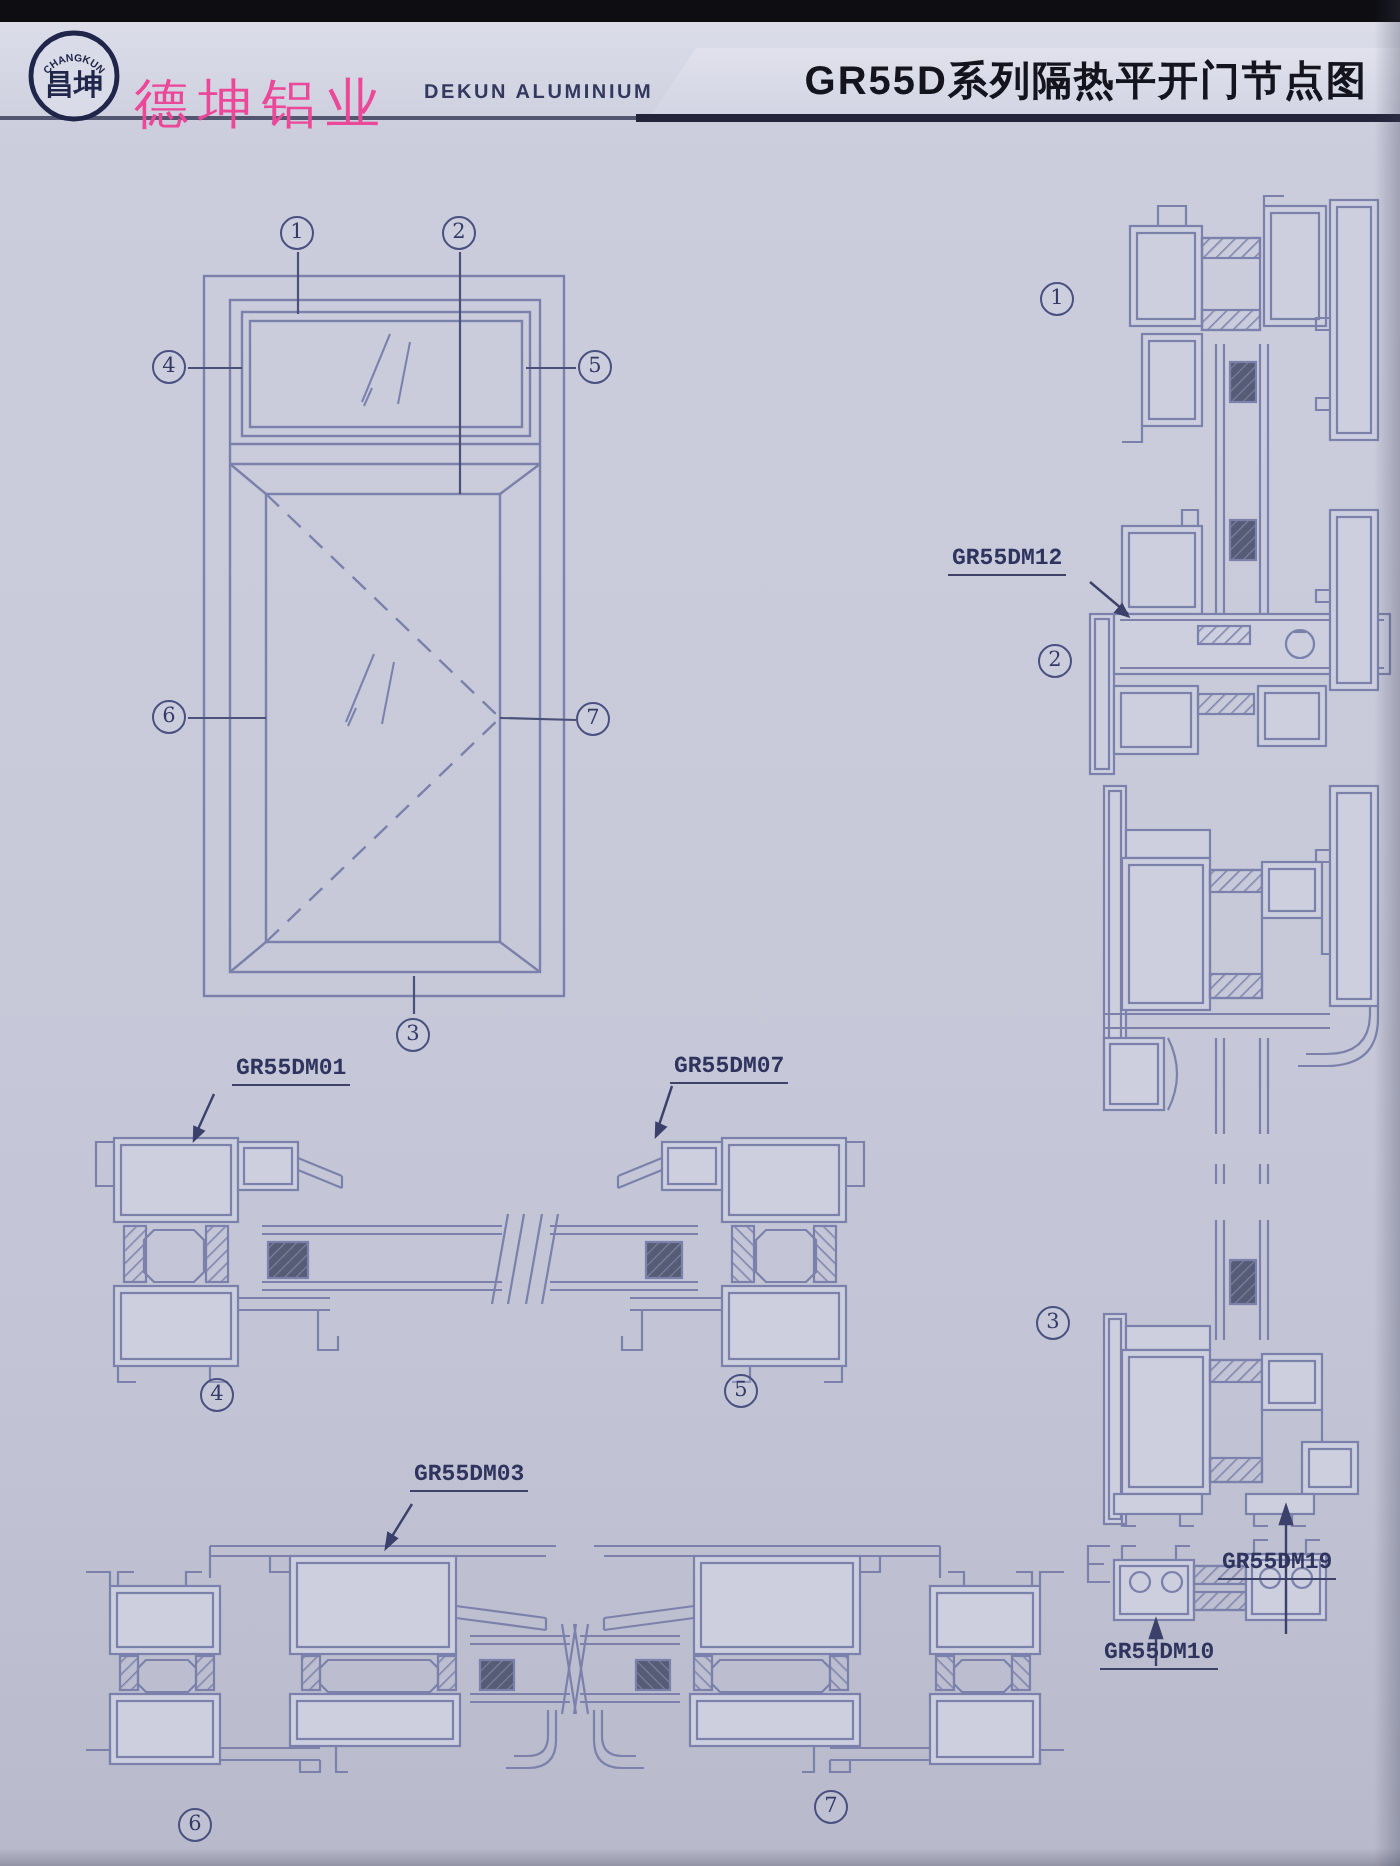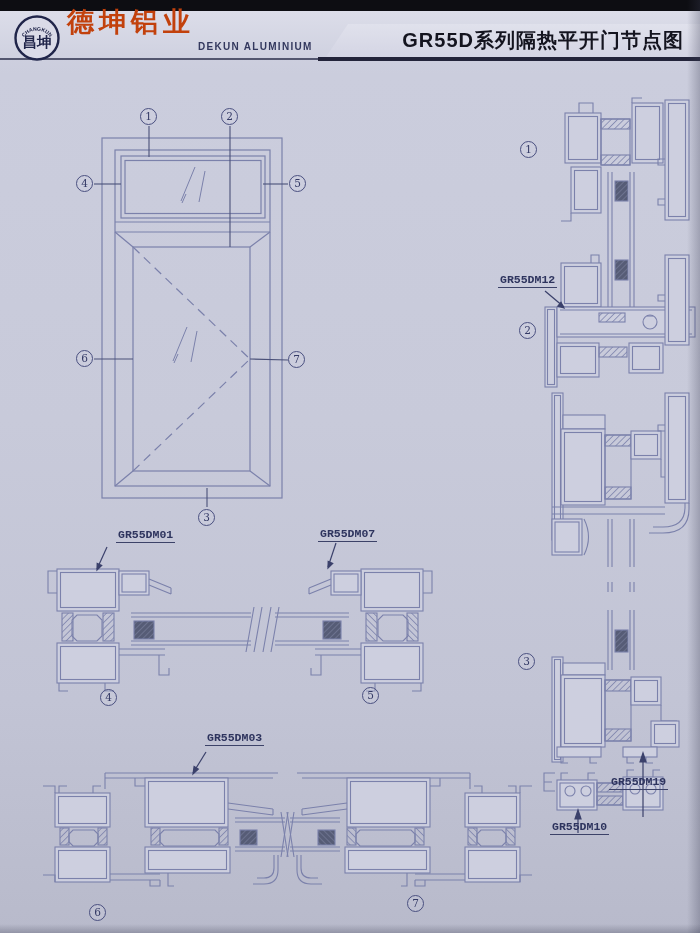--- a/index.html
+++ b/index.html
@@ -23,23 +23,23 @@
     position:absolute;left:326px;top:24px;width:374px;height:33px;
     background:linear-gradient(180deg,#e0e1ec 0%,#d4d5e4 100%);
     clip-path:polygon(22px 0,100% 0,100% 100%,0 100%);
     display:flex;align-items:center;justify-content:flex-end;
   }
   .title-band .t{
     font-size:20px;font-weight:700;color:#14141f;letter-spacing:1px;
     padding-right:16px;white-space:nowrap;margin-left:12px;
   }
   .logo{position:absolute;left:13px;top:14px;width:48px;height:48px;}
-  .company{position:absolute;left:67px;top:4px;font-size:27px;font-weight:700;
-    color:#c2410c;letter-spacing:5px;white-space:nowrap;}
-  .company-en{position:absolute;left:198px;top:41px;font-size:10px;font-weight:600;
+  .company{position:absolute;left:67px;top:34px;font-size:27px;font-weight:400;
+    color:#ec4899;letter-spacing:5px;white-space:nowrap;}
+  .company-en{position:absolute;left:212px;top:41px;font-size:10px;font-weight:600;
     color:#33385e;letter-spacing:1.3px;white-space:nowrap;}
   
   svg{position:absolute;}
   #sv-elev{left:70px;top:95px;}
   #sv-right{left:495px;top:95px;}
   #sv-s45{left:35px;top:525px;}
   #sv-s67{left:35px;top:735px;}
   
   .callout{
     position:absolute;width:17px;height:17px;border:1.2px solid #4a5080;border-radius:50%;
@@ -359,20 +359,20 @@
 <span class="callout" style="left:520px;top:141px">1</span>
 <span class="callout" style="left:519px;top:322px">2</span>
 <span class="callout" style="left:518px;top:653px">3</span>
 
 <span class="callout" style="left:100px;top:689px">4</span>
 <span class="callout" style="left:362px;top:687px">5</span>
 <span class="callout" style="left:89px;top:904px">6</span>
 <span class="callout" style="left:407px;top:895px">7</span>
 
 <span class="plabel" style="left:116px;top:528px">GR55DM01</span>
-<span class="plabel" style="left:318px;top:527px">GR55DM07</span>
+<span class="plabel" style="left:335px;top:527px">GR55DM07</span>
 <span class="plabel" style="left:205px;top:731px">GR55DM03</span>
-<span class="plabel" style="left:498px;top:273px">GR55DM12</span>
+<span class="plabel" style="left:474px;top:273px">GR55DM12</span>
 <span class="plabel" style="left:550px;top:820px">GR55DM10</span>
 <span class="plabel" style="left:609px;top:775px">GR55DM19</span>
 
 <div class="edge-right"></div>
 <div class="edge-bottom"></div>
 
 </body></html>

